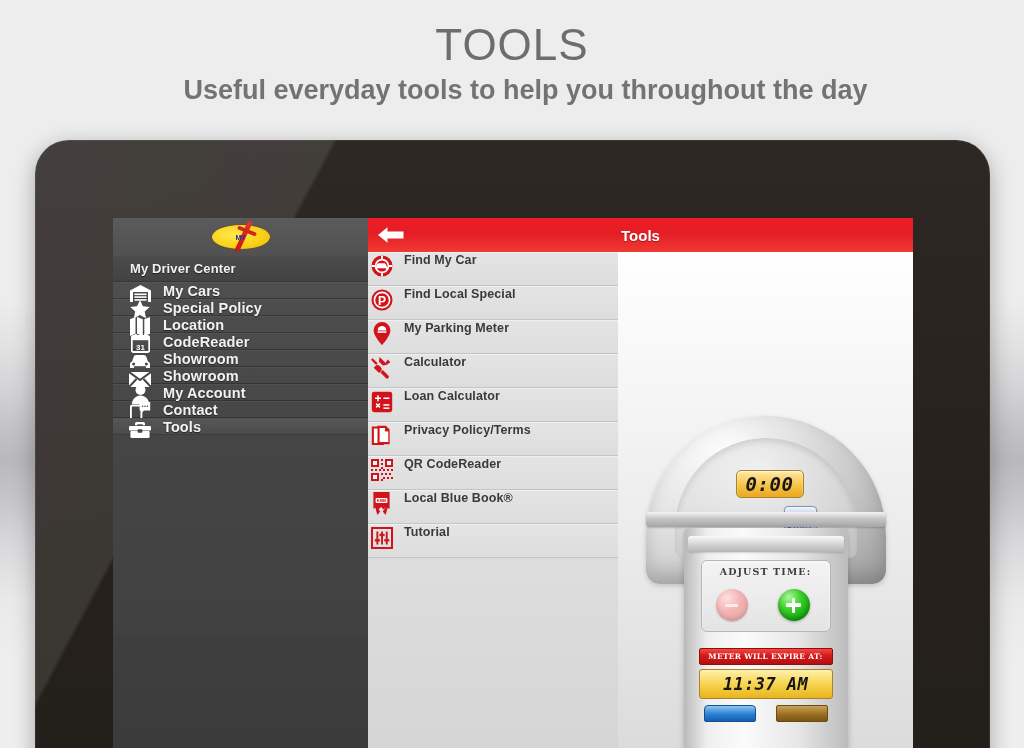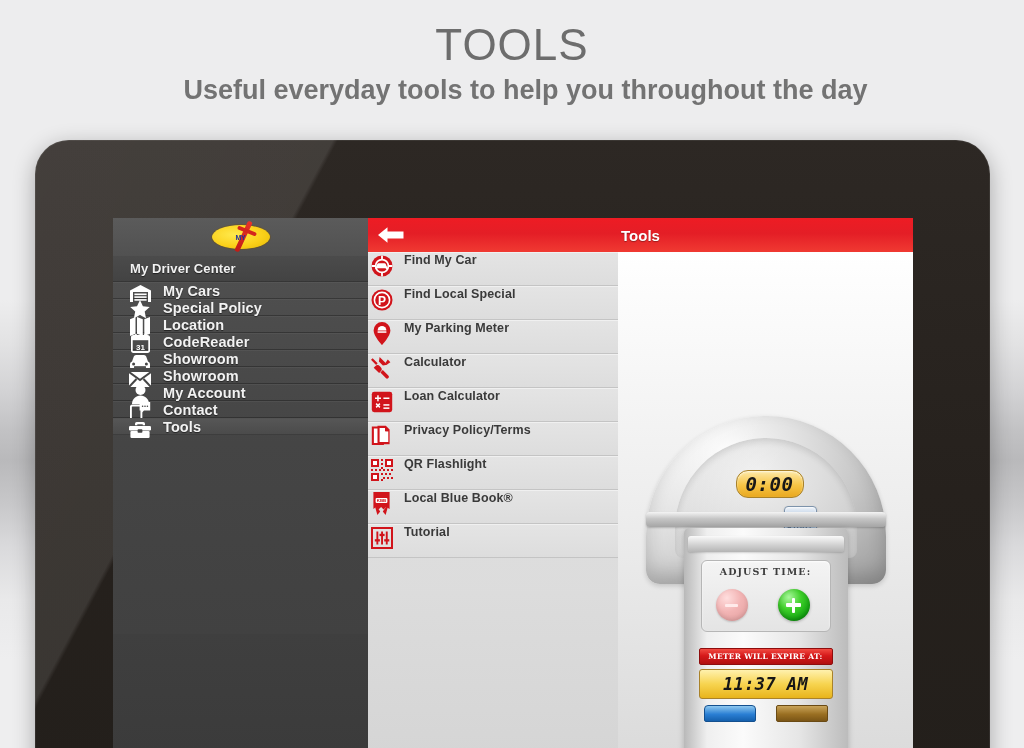--- a/index.html
+++ b/index.html
@@ -177,21 +177,21 @@
     box-shadow: inset 0 3px 7px rgba(0,0,0,.12);
   }
   #dome-band {
     position:absolute; left:14px; top:96px; width:240px; height:15px;
     background:linear-gradient(to bottom,#f4f4f4,#c5c5c5 45%,#a5a5a5 100%);
     border-radius:4px;
     box-shadow:0 1px 2px rgba(0,0,0,.20);
   }
   #display-top {
     position:absolute; left:104px; top:54px; width:68px; height:28px;
-    border-radius:12px;
+    border-radius:5px;
     background:linear-gradient(to bottom,#fde9a8,#f6c445 55%,#e9a81f 100%);
     border:1px solid #a9822a;
     display:flex; align-items:center; justify-content:center;
     box-shadow: inset 0 1px 2px rgba(255,255,255,.7);
   }
   #display-top span {
     font-family:"DejaVu Sans Mono", monospace; font-size:19px; font-weight:bold;
     color:#181818; letter-spacing:.5px; font-style:italic;
   }
   #start-btn {
@@ -533,21 +533,21 @@
                   <rect x="10" y="14" width="2" height="2"></rect>
                     <rect x="14" y="14" width="2" height="2"></rect>
                   <rect x="18" y="14" width="2" height="2"></rect>
                     <rect x="12" y="18" width="2" height="2"></rect>
                   <rect x="16" y="18" width="2" height="2"></rect>
                     <rect x="20" y="18" width="2" height="2"></rect>
                   <rect x="10" y="20" width="2" height="2"></rect>
                 </g>
               </svg>
             </span>
-            <span class="tool-label">QR Flashlight</span>
+            <span class="tool-label">QR CodeReader</span>
           </div>
 
           <div class="tool-row">
             <span class="tool-icon">
               <svg width="21" height="23" viewBox="0 0 21 23">
                 <path fill="#d1141b" d="M2.4 0h16.2v17l-3.5-2.1-2.5 2.6-2.5-2.6-2.6 2.6L5 14.9 2.4 17z"></path>
                 <path fill="#d1141b" d="M4 14.5 6.4 23 9.2 19.4 4.8 13.4z"></path>
                 <path fill="#d1141b" d="M17 14.5 14.6 23 11.8 19.4 16.2 13.4z"></path>
                 <rect x="4.6" y="6" width="11.8" height="5" rx="1" fill="#fff"></rect>
                 <text x="10.5" y="10.1" font-family="Liberation Sans, sans-serif" font-size="4.4" font-weight="bold" fill="#d1141b" text-anchor="middle">KBB</text>

